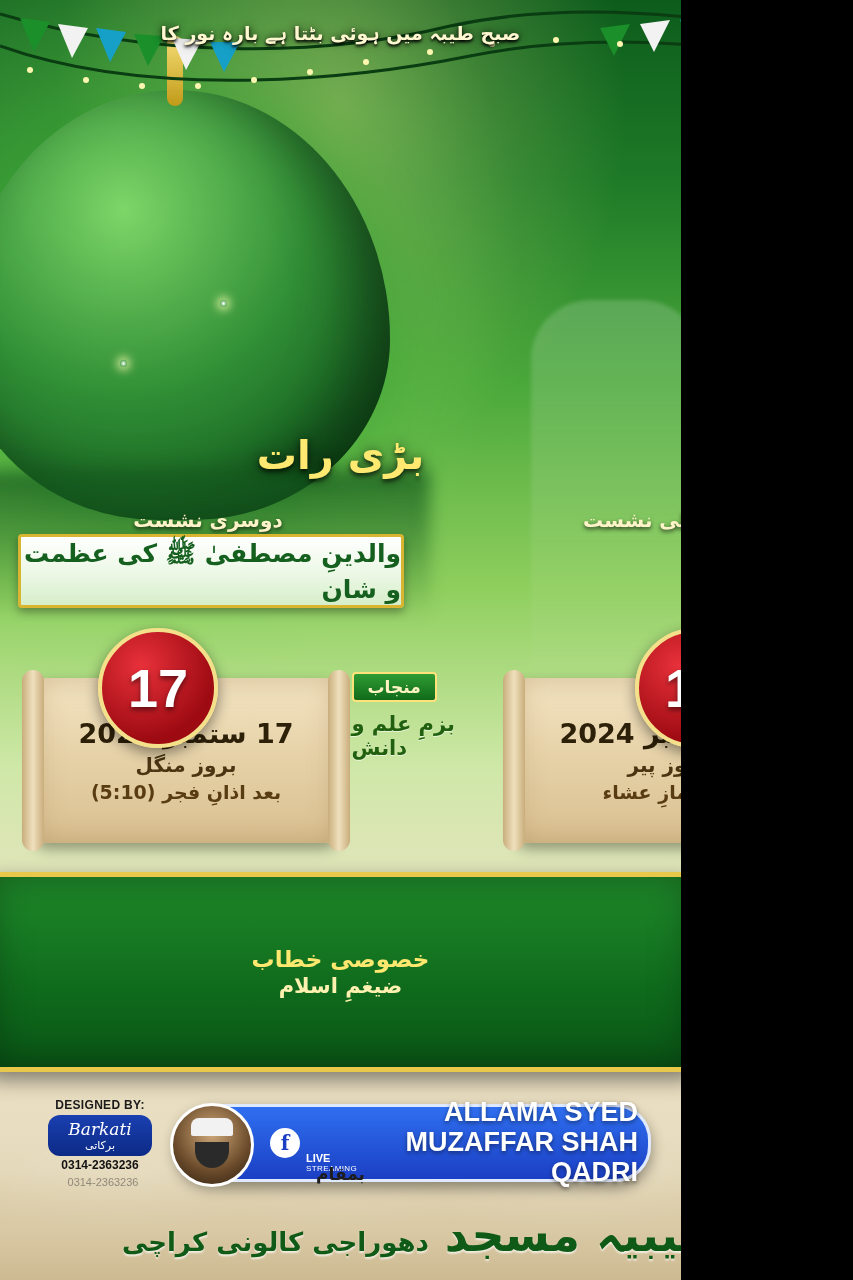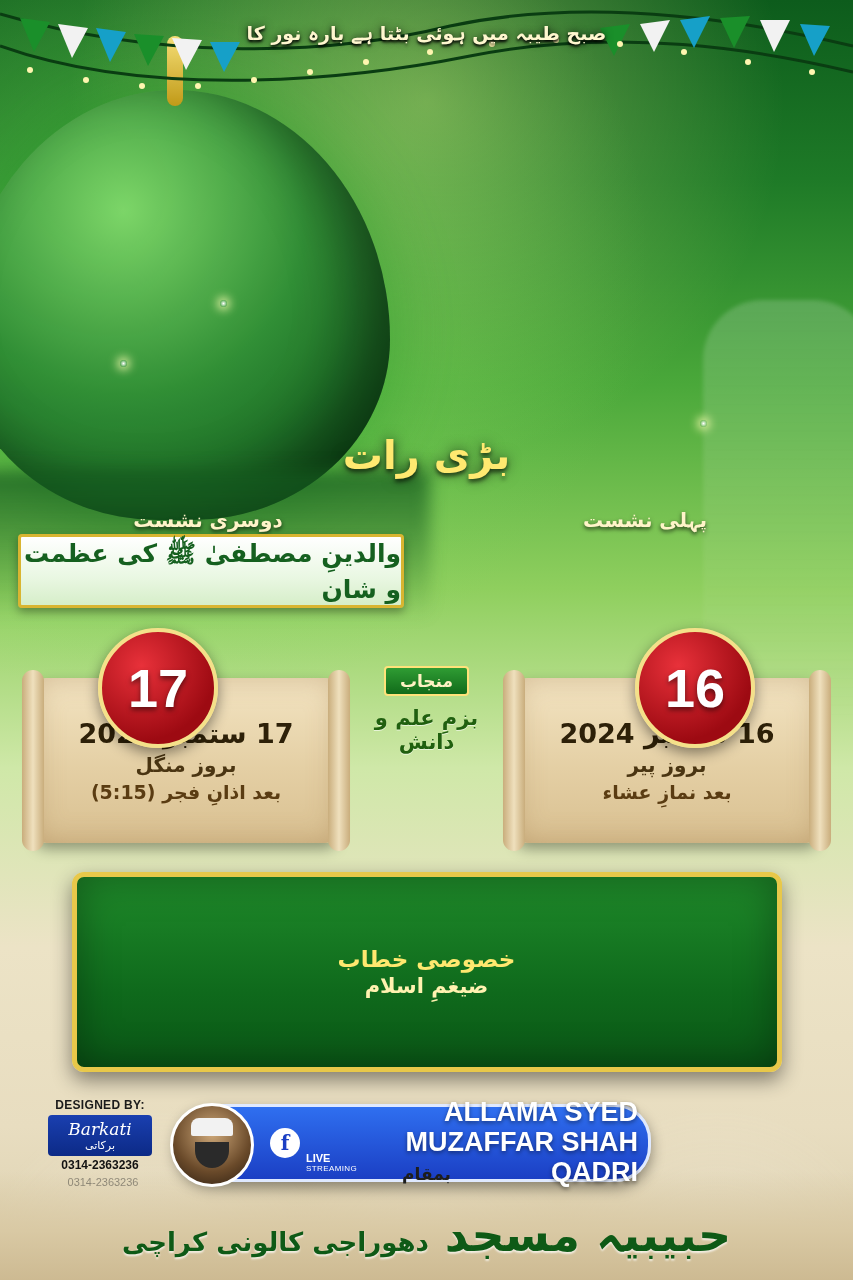--- a/index.html
+++ b/index.html
@@ -1,20 +1,20 @@
 <!DOCTYPE html>
 <html><head>
 <meta charset="utf-8">
 <style>
   html,body{margin:0;padding:0;background:#000;}
   body{font-family:"Liberation Sans", sans-serif;}
 
   .poster{
     position:relative;
-    width:853px;height:1280px;
+    width:681px;height:1280px;
     overflow:hidden;
     background:
       radial-gradient(ellipse 60% 40% at 50% 8%, rgba(255,255,150,.35), rgba(0,0,0,0) 70%),
       radial-gradient(ellipse 80% 50% at 20% 20%, rgba(120,220,90,.55), rgba(0,0,0,0) 70%),
       linear-gradient(180deg,#0d5c1c 0%,#1e7a27 14%,#4aa83a 30%,#8fcf5e 46%,#cfe8a8 60%,#ece3c6 74%,#e8ddc0 88%,#dbcfae 100%);
   }
 
   
   .dome{
     position:absolute;left:-40px;top:90px;width:430px;height:430px;
@@ -134,22 +134,22 @@
     border:4px solid #f4e08a;
     box-shadow:0 5px 14px rgba(0,0,0,.45);
     display:flex;align-items:center;justify-content:center;
     color:#fff;font-size:54px;font-weight:bold;
     text-shadow:0 3px 5px rgba(0,0,0,.5);
   }
   .badge.right{right:98px;}
   .badge.left{left:98px;}
 
   .center-tab{
-    position:absolute;left:50%;top:38px;transform:translateX(-50%);
-    width:150px;text-align:center;color:#fff3c4;
+    position:absolute;left:50%;top:44px;transform:translateX(-50%);
+    width:150px;text-align:left;color:#fff3c4;
   }
   .center-tab .flagbox{
     display:inline-block;padding:3px 14px;border-radius:4px;
     background:linear-gradient(180deg,#2f9c33,#116b1a);
     border:2px solid #ffe27a;font-size:17px;font-weight:bold;
   }
   .center-tab .line{font-size:21px;font-weight:bold;color:#20600f;margin-top:10px;
      text-shadow:0 1px 0 rgba(255,255,255,.6);}
 
   
@@ -166,21 +166,21 @@
   .sp-name{color:#ffffff;font-size:48px;font-weight:bold;line-height:1.25;
     text-shadow:0 3px 6px rgba(0,0,0,.55);}
 
   
   .designer{
     position:absolute;left:48px;top:1098px;width:104px;text-align:center;color:#1a1a1a;
   }
   .designer .dlabel{font-size:12px;font-weight:bold;letter-spacing:.3px;}
   .designer .dbox{
     margin-top:3px;background:linear-gradient(180deg,#1a3fb0,#0c2a86);
-    border-radius:4px;padding:4px 2px;color:#fff;
+    border-radius:12px;padding:4px 2px;color:#fff;
   }
   .designer .dbrand{font-family:"DejaVu Serif", serif;font-size:17px;font-style:italic;}
   .designer .durdu{font-size:11px;}
   .designer .dphone{margin-top:2px;font-size:12px;font-weight:bold;color:#111;}
 
   
   .livebar{
     position:absolute;left:175px;top:1104px;width:470px;height:72px;
     border-radius:36px;
     background:linear-gradient(180deg,#2f6ff0,#1b3fc4);
@@ -299,21 +299,21 @@
         <div class="sc-day">بروز پیر</div>
         <div class="sc-time">بعد نمازِ عشاء</div>
       </div>
     </div>
     <div class="badge right">16</div>
 
     <div class="scroll left">
       <div class="scroll-body urdu">
         <div class="sc-date">17 ستمبر 2024</div>
         <div class="sc-day">بروز منگل</div>
-        <div class="sc-time">بعد اذانِ فجر (5:15)</div>
+        <div class="sc-time">بعد اذانِ فجر (5:10)</div>
       </div>
     </div>
     <div class="badge left">17</div>
 
     <div class="center-tab urdu">
       <div class="flagbox">منجاب</div>
       <div class="line">بزمِ علم و دانش</div>
     </div>
   </div>
 

